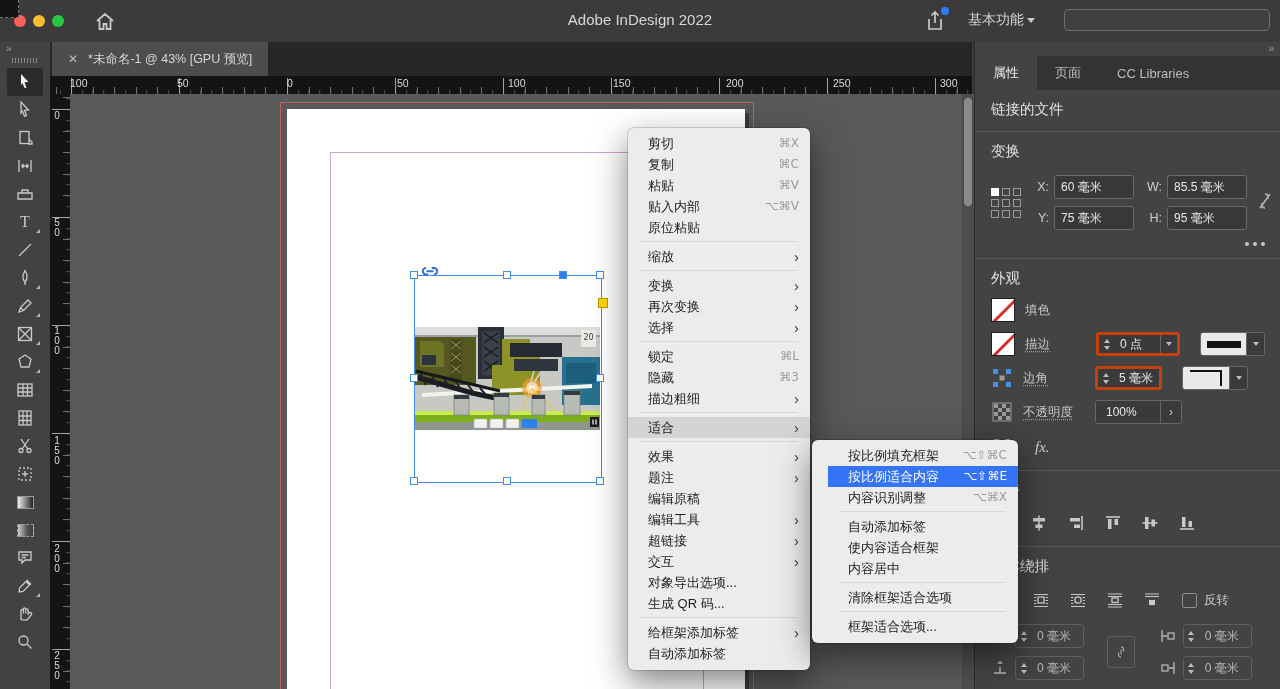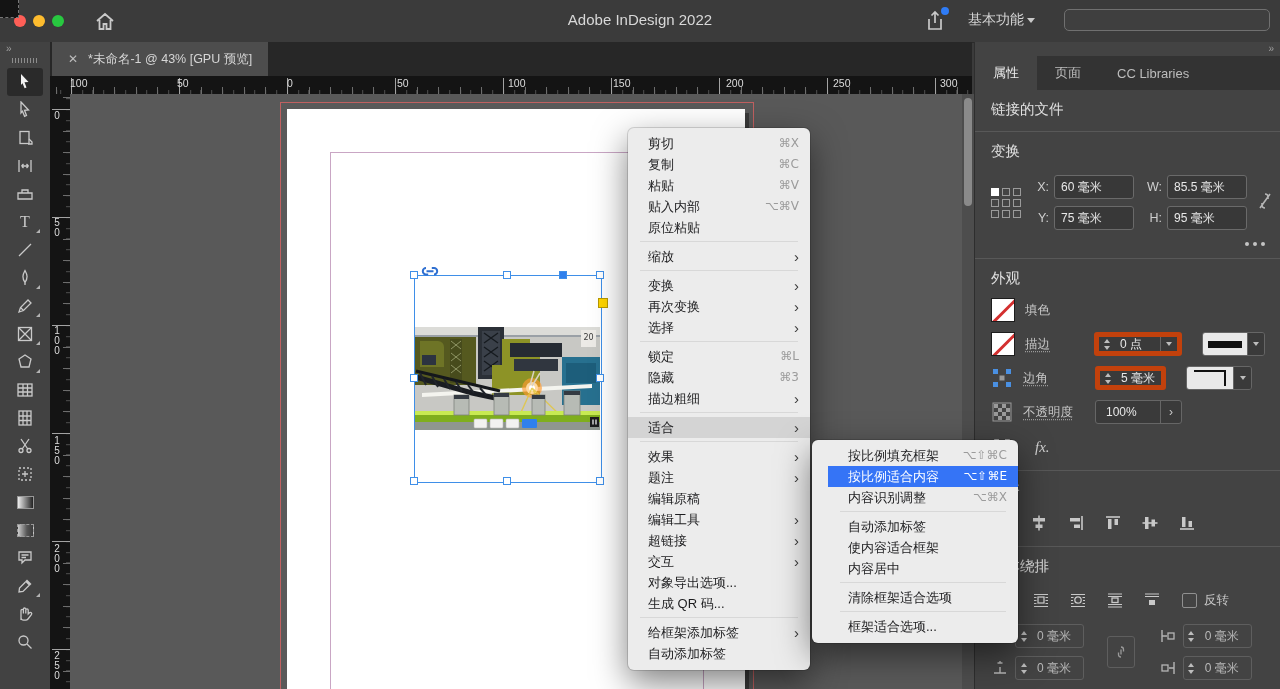--- a/index.html
+++ b/index.html
@@ -83,21 +83,21 @@
   .xf-input{width:66px;height:22px;background:#383838;border:1px solid #6a6a6a;border-radius:3px;color:#e8e8e8;font-size:12px;display:flex;align-items:center;padding:0 6px;}
   #wh-link{margin-left:10px;color:#b5b5b5;}
   .more-dots{display:flex;gap:4px;justify-content:flex-end;margin-top:12px;}
   .more-dots i{width:4px;height:4px;border-radius:50%;background:#c4c4c4;}
   
   .ap-row{display:flex;align-items:center;margin-top:10px;gap:10px;}
   .swatch{width:22px;height:22px;background:#fff;border:1px solid #1d1d1d;position:relative;overflow:hidden;flex:0 0 auto;}
   .swatch::after{content:"";position:absolute;left:-4px;top:9px;width:36px;height:3px;background:#d32f2f;transform:rotate(-45deg);}
   .ap-label{font-size:12.5px;color:#c8c8c8;width:62px;}
   .ap-label.u{text-decoration:underline dotted #9a9a9a;text-underline-offset:3px;}
-  .stepper{display:flex;align-items:center;height:24px;background:#3a3a3a;border:5px solid #c2410c;border-radius:3px;box-sizing:border-box;}
+  .stepper{display:flex;align-items:center;height:24px;background:#3a3a3a;border:3px solid #c2410c;border-radius:3px;box-sizing:border-box;}
   .step-arrows{width:15px;display:flex;flex-direction:column;align-items:center;gap:3px;border-right:0;}
   .tri-up{width:0;height:0;border-left:3.5px solid transparent;border-right:3.5px solid transparent;border-bottom:4px solid #bdbdbd;}
   .tri-dn{width:0;height:0;border-left:3.5px solid transparent;border-right:3.5px solid transparent;border-top:4px solid #bdbdbd;}
   .step-val{font-size:12px;color:#e8e8e8;padding:0 6px;min-width:34px;}
   .step-dd{width:16px;align-self:stretch;border-left:1px solid #666;display:flex;align-items:center;justify-content:center;}
   .style-dd{display:flex;height:24px;margin-left:10px;border:1px solid #666;border-radius:3px;overflow:hidden;box-sizing:border-box;}
   .style-prev{width:46px;background:#e9e9e9;display:flex;align-items:center;justify-content:center;}
   .style-prev .bar{width:34px;height:7px;background:#111;}
   .style-dd .dd{width:17px;background:#3a3a3a;border-left:1px solid #666;display:flex;align-items:center;justify-content:center;}
   .corner-glyph{width:30px;height:14px;border-top:2.5px solid #111;border-right:2.5px solid #111;}

